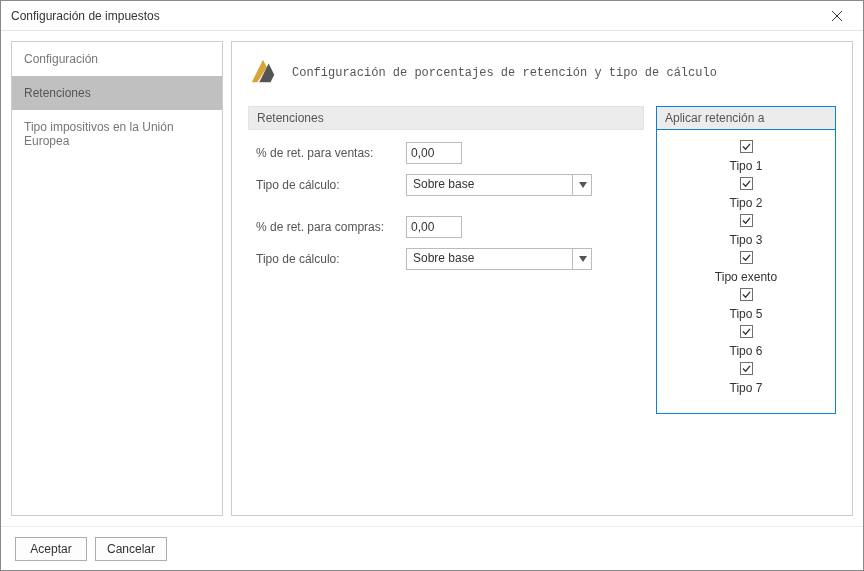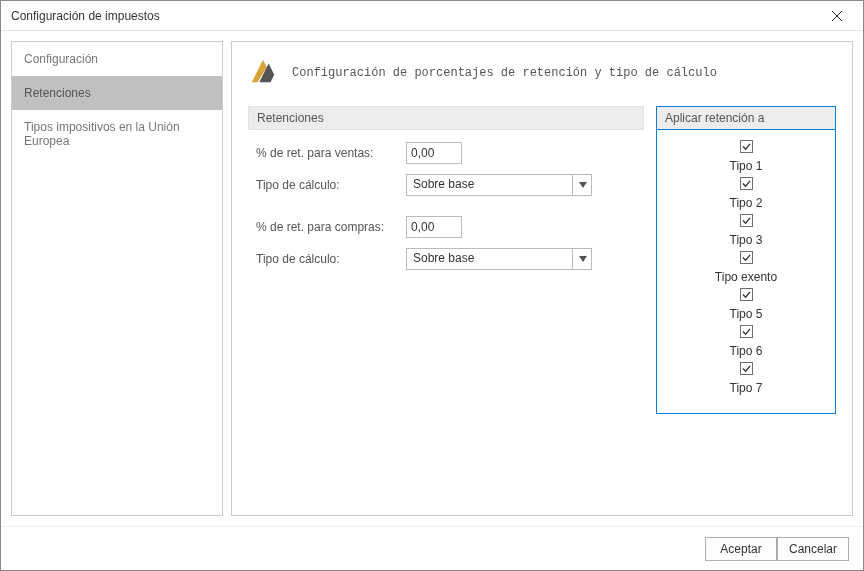--- a/index.html
+++ b/index.html
@@ -29,42 +29,42 @@
   .select-wrap { position: relative; width: 186px; }
   .select { width: 100%; height: 22px; border: 1px solid #bbb; padding: 0 22px 2px 6px; display: flex; align-items: center; color: #333; background: #fff; cursor: default; }
   .select-arrow { position: absolute; right: 0; top: 0; width: 20px; height: 22px; border-left: 1px solid #bbb; display: flex; align-items: center; justify-content: center; }
   .select-arrow svg { width: 8px; height: 6px; }
   .spacer { height: 10px; }
   .checkbox-list { border: 1px solid #0a7fd9; padding: 10px 10px 14px 10px; }
   .cb-row { display: flex; align-items: center; gap: 6px; margin-bottom: 4px; cursor: default; flex-direction: column; }
   .cb { width: 13px; height: 13px; border: 1px solid #6f6f6f; display: flex; align-items: center; justify-content: center; background: #fff; }
   .cb svg { width: 9px; height: 8px; }
   .cb-label { color: #333; }
-  .footer { height: 44px; display: flex; align-items: center; justify-content: flex-end; padding: 0 14px; border-top: 1px solid #eee; }
+  .footer { height: 44px; display: flex; align-items: center; padding: 0 14px; gap: 8px; border-top: 1px solid #eee; }
   .btn { min-width: 72px; height: 24px; border: 1px solid #adadad; background: #fdfdfd; display: flex; align-items: center; justify-content: center; font-family: inherit; font-size: 12px; color: #333; cursor: default; padding: 0 10px; }
 </style>
 </head>
 <body>
 
 <div class="window">
   <div class="titlebar">
     <div class="title">Configuración de impuestos</div>
     <div class="close">
       <svg viewBox="0 0 10 10">
           <line x1="0" y1="0" x2="10" y2="10" stroke="#333" stroke-width="1"></line>
           <line x1="10" y1="0" x2="0" y2="10" stroke="#333" stroke-width="1"></line>
         </svg>
     </div>
   </div>
 
   <div class="body">
     <div class="sidepanel">
       <div class="side-item">Configuración</div>
       <div class="side-item selected">Retenciones</div>
-      <div class="side-item">Tipos impositivos en la Unión Europea</div>
+      <div class="side-item">Tipo impositivos en la Unión Europea</div>
     </div>
 
     <div class="mainpanel">
       <div class="header-row">
         <div class="header-icon">
           <svg viewBox="0 0 32 32">
               <path d="M4 28 L16 4 L20 12 L10 28 Z" fill="#d9a436"></path>
               <path d="M12 28 L22 8 L28 20 L24 28 Z" fill="#555"></path>
             </svg>
         </div>

